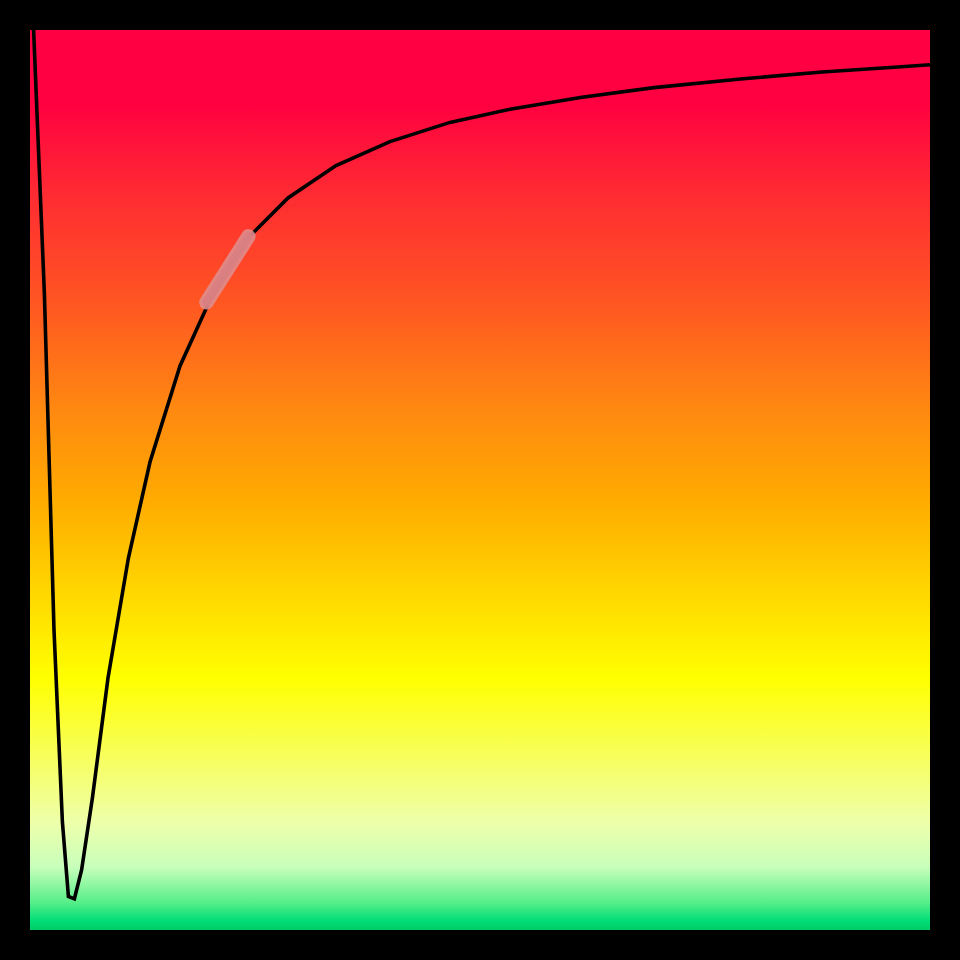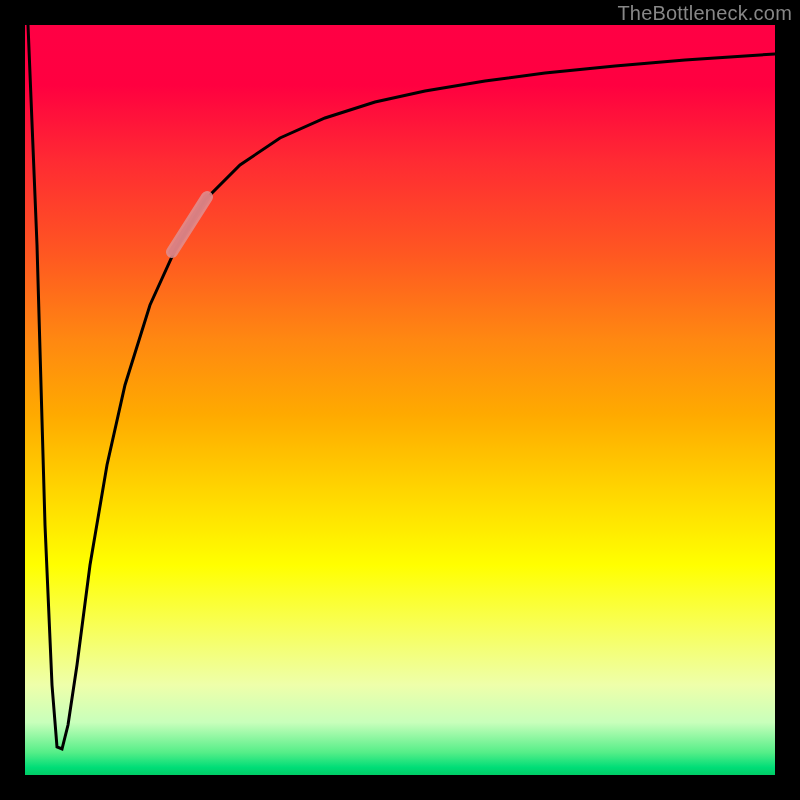--- a/index.html
+++ b/index.html
@@ -93,14 +93,13 @@
                L 660 35
                L 720 31
                L 750 29"></path>
       <path fill="none" stroke="#df8e90" stroke-width="12" stroke-linecap="round" opacity="0.88" d="M 147 227
                L 182 172"></path>
       <path fill="none" stroke="#d97f82" stroke-width="7" stroke-linecap="round" opacity="0.9" d="M 147 227
                L 182 172"></path>
     </svg>
   </div>
 
-  <div class="watermark">TheBottleneck.com</div>
 </div>
 
 </body></html>

